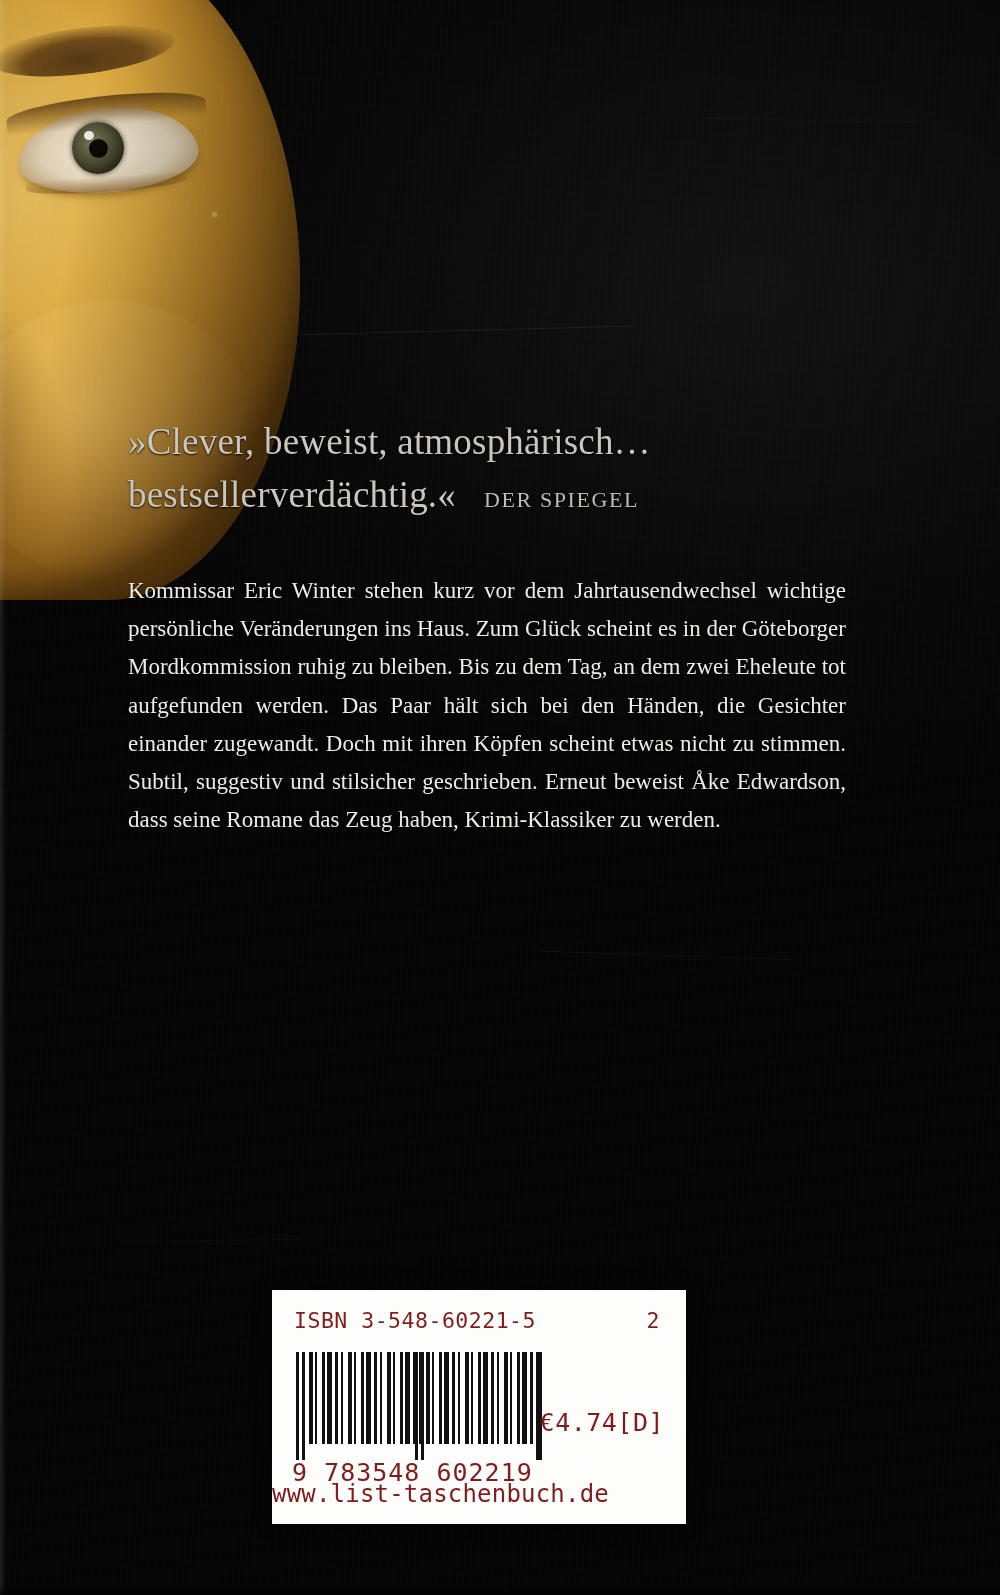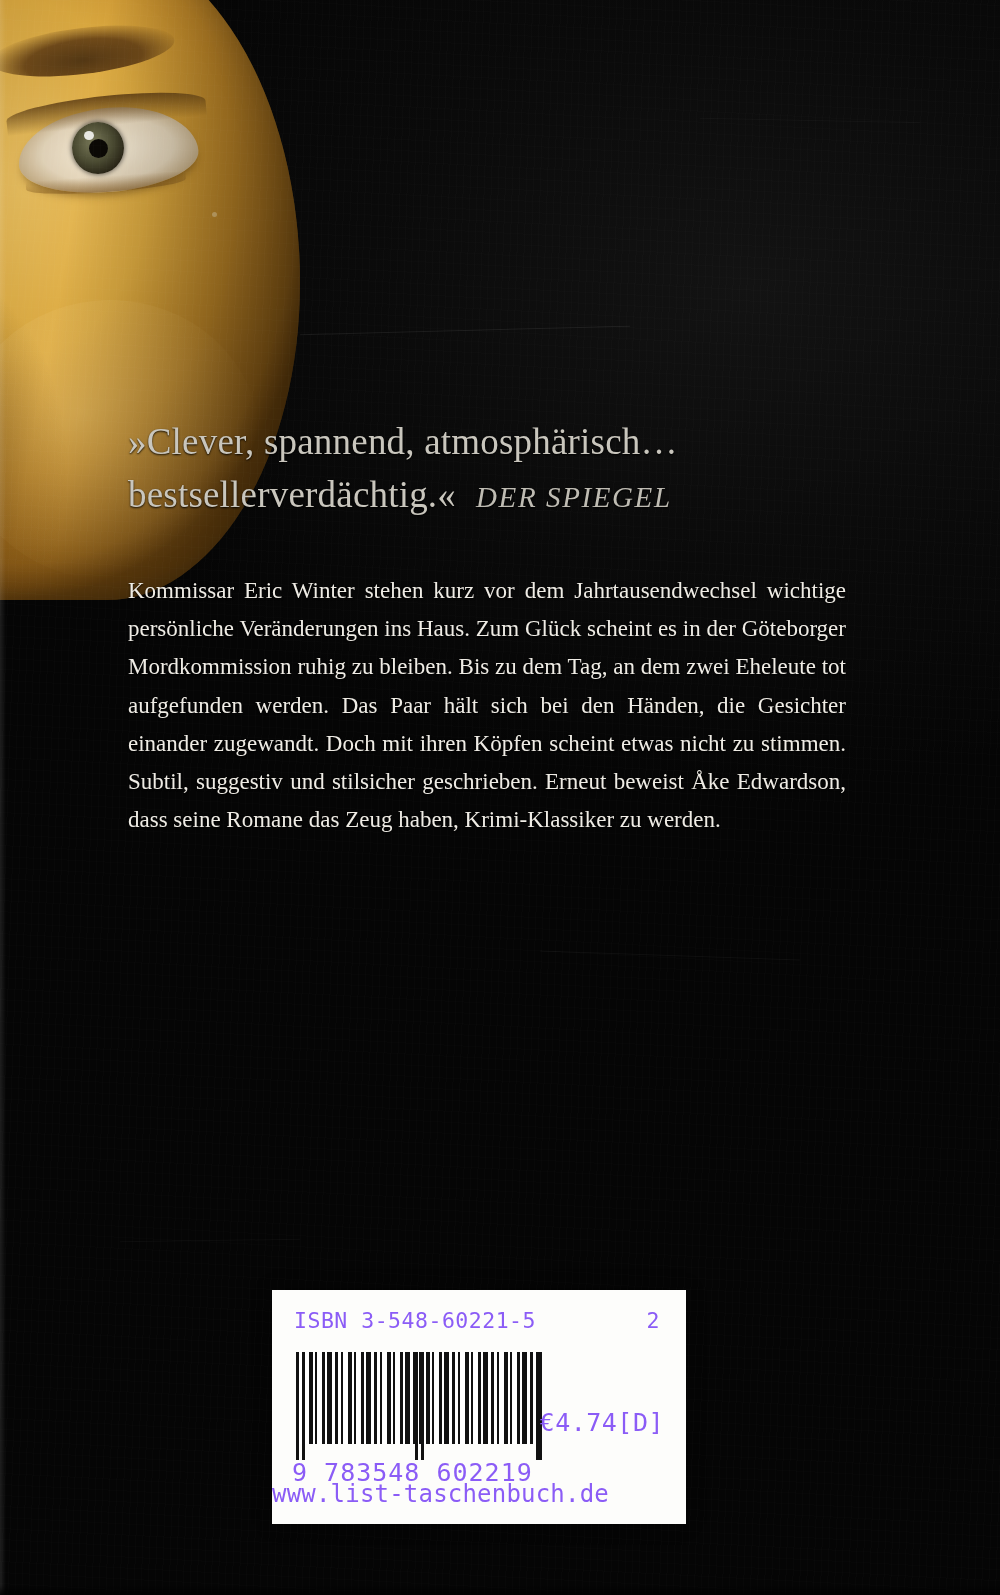--- a/index.html
+++ b/index.html
@@ -167,25 +167,24 @@
     left: 128px;
     top: 416px;
     width: 740px;
     color: #c9c6bd;
     font-size: 37px;
     line-height: 1.42;
     letter-spacing: .2px;
     text-shadow: 0 1px 2px rgba(0,0,0,.9);
   }
   .quote .src {
-    font-style: italic;
-    font-size: 29px;
+    font-size: 22px;
     letter-spacing: 1.6px;
     color: #bfbcb3;
-    margin-left: 20px;
+    margin-left: 28px;
   }
 
   .blurb {
     position: absolute;
     left: 128px;
     top: 572px;
     width: 718px;
     color: #efece5;
     font-size: 23px;
     line-height: 1.66;
@@ -196,21 +195,21 @@
   }
 
   
   .barcode-block {
     position: absolute;
     left: 272px;
     top: 1290px;
     width: 414px;
     height: 234px;
     background: #fdfdfb;
-    color: #8b5cf6;
+    color: #7f1d1d;
     font-family: "DejaVu Sans Mono", "Liberation Mono", monospace;
     box-shadow: 0 0 14px rgba(0,0,0,.5);
   }
   .bc-top {
     display: flex;
     justify-content: space-between;
     align-items: baseline;
     padding: 18px 22px 0 22px;
     font-size: 21px;
     letter-spacing: .5px;
@@ -306,21 +305,21 @@
   <div class="face-shade"></div>
 
   <div class="grain"></div>
   <div class="scratch s1"></div>
   <div class="scratch s2"></div>
   <div class="scratch s3"></div>
   <div class="scratch s4"></div>
   <div class="scratch s5"></div>
 
   <div class="quote">
-    <span>»Clever, spannend, atmosphärisch… bestsellerverdächtig.«</span><span class="src">DER SPIEGEL</span>
+    <span>»Clever, beweist, atmosphärisch… bestsellerverdächtig.«</span><span class="src">DER SPIEGEL</span>
   </div>
 
   <div class="blurb">Kommissar Eric Winter stehen kurz vor dem Jahrtausendwechsel wichtige persönliche Ver­änderungen ins Haus. Zum Glück scheint es in der Göteborger Mordkommission ruhig zu bleiben. Bis zu dem Tag, an dem zwei Eheleute tot aufgefunden werden. Das Paar hält sich bei den Händen, die Gesichter einander zu­gewandt. Doch mit ihren Köpfen scheint etwas nicht zu stimmen. Subtil, suggestiv und stil­sicher geschrieben. Erneut beweist Åke Ed­wardson, dass seine Romane das Zeug haben, Krimi-Klassiker zu werden.</div>
 
   <div class="barcode-block">
     <div class="bc-top">
       <span class="isbn">ISBN 3-548-60221-5</span>
       <span class="num">2</span>
     </div>
     <div class="bars"></div>

